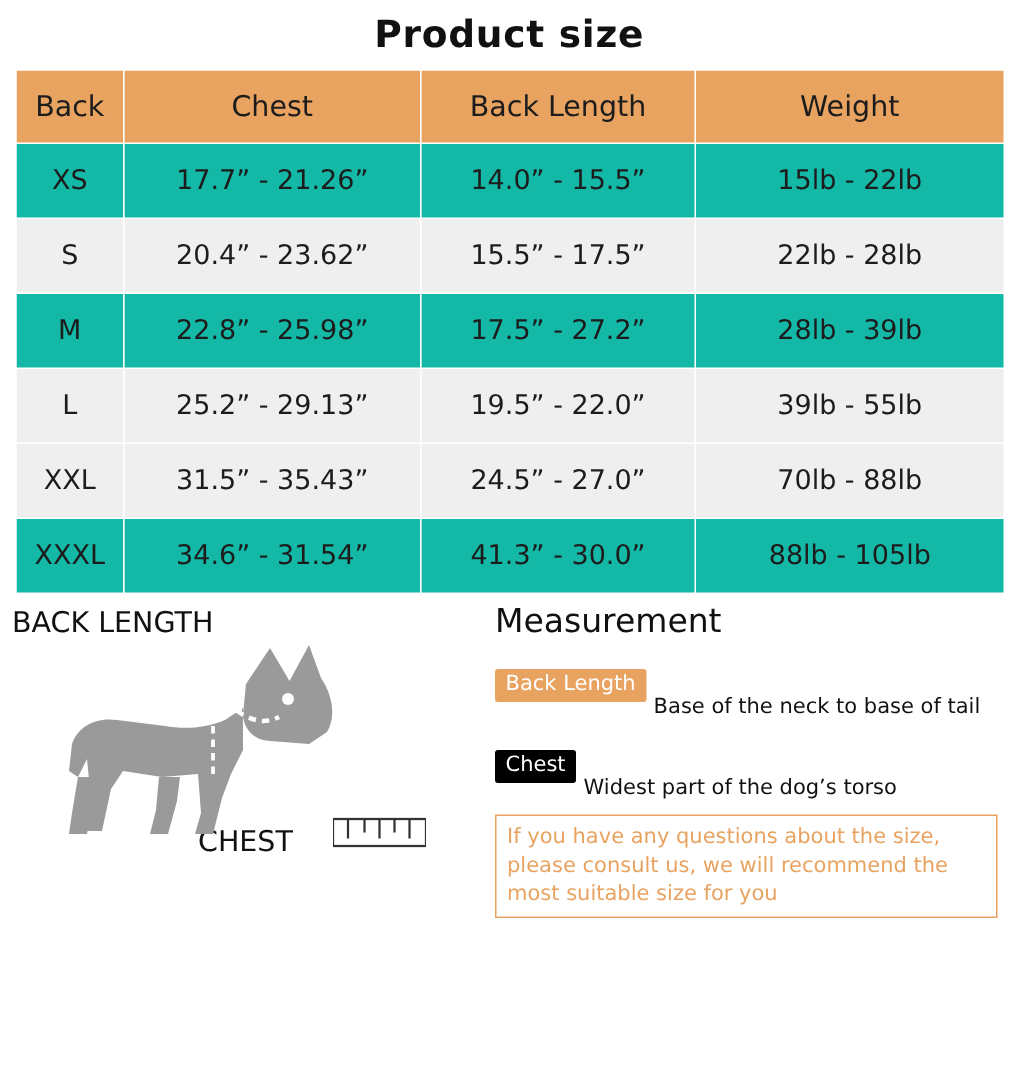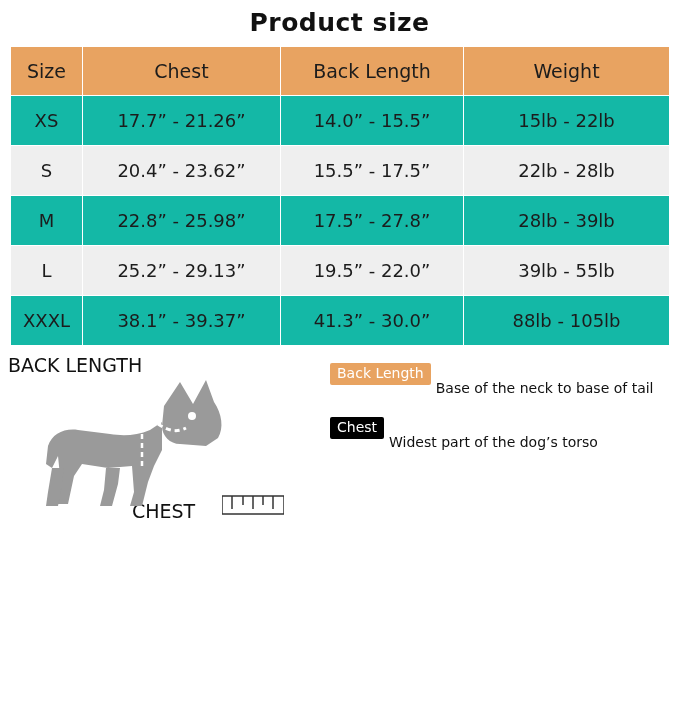--- a/index.html
+++ b/index.html
@@ -155,21 +155,21 @@
 
   <table class="size-table">
     <colgroup>
       <col class="col-size">
         <col class="col-chest">
         <col class="col-back">
         <col class="col-weight">
     </colgroup>
     <thead>
       <tr>
-        <th>Size</th>
+        <th>Back</th>
         <th>Chest</th>
         <th>Back Length</th>
         <th>Weight</th>
       </tr>
     </thead>
     <tbody>
       <tr class="even">
         <td class="cell-size">XS</td>
         <td>17.7” - 21.26”</td>
         <td>14.0” - 15.5”</td>
@@ -177,32 +177,38 @@
       </tr>
       <tr class="odd">
         <td class="cell-size">S</td>
         <td>20.4” - 23.62”</td>
         <td>15.5” - 17.5”</td>
         <td>22lb - 28lb</td>
       </tr>
       <tr class="even">
         <td class="cell-size">M</td>
         <td>22.8” - 25.98”</td>
-        <td>17.5” - 27.8”</td>
+        <td>17.5” - 27.2”</td>
         <td>28lb - 39lb</td>
       </tr>
       <tr class="odd">
         <td class="cell-size">L</td>
         <td>25.2” - 29.13”</td>
         <td>19.5” - 22.0”</td>
         <td>39lb - 55lb</td>
       </tr>
+      <tr class="odd">
+        <td class="cell-size">XXL</td>
+        <td>31.5” - 35.43”</td>
+        <td>24.5” - 27.0”</td>
+        <td>70lb - 88lb</td>
+      </tr>
       <tr class="even">
         <td class="cell-size">XXXL</td>
-        <td>38.1” - 39.37”</td>
+        <td>34.6” - 31.54”</td>
         <td>41.3” - 30.0”</td>
         <td>88lb - 105lb</td>
       </tr>
     </tbody>
   </table>
 
   <div class="bottom">
 
     <div class="left-panel">
       <div class="back-length-label">BACK LENGTH</div>
@@ -225,27 +231,29 @@
         <rect x="0" y="4" width="62" height="18" fill="#ffffff" stroke="#333333" stroke-width="1.5"></rect>
         <line x1="10" y1="4" x2="10" y2="17" stroke="#333333" stroke-width="1.5"></line>
         <line x1="21" y1="4" x2="21" y2="13" stroke="#333333" stroke-width="1.5"></line>
         <line x1="31" y1="4" x2="31" y2="17" stroke="#333333" stroke-width="1.5"></line>
         <line x1="41" y1="4" x2="41" y2="13" stroke="#333333" stroke-width="1.5"></line>
         <line x1="51" y1="4" x2="51" y2="17" stroke="#333333" stroke-width="1.5"></line>
       </svg>
     </div>
 
     <div class="right-panel">
+      <div class="measurement-title">Measurement</div>
 
       <div class="legend-row">
         <span class="tag tag-orange">Back Length</span>
         <span class="legend-text">Base of the neck to base of tail</span>
       </div>
 
       <div class="legend-row">
         <span class="tag tag-black">Chest</span>
         <span class="legend-text">Widest part of the dog’s torso</span>
       </div>
 
+      <div class="note-box">If you have any questions about the size, please consult us, we will recommend the most suitable size for you</div>
     </div>
 
   </div>
 </div>
 
 </body></html>

